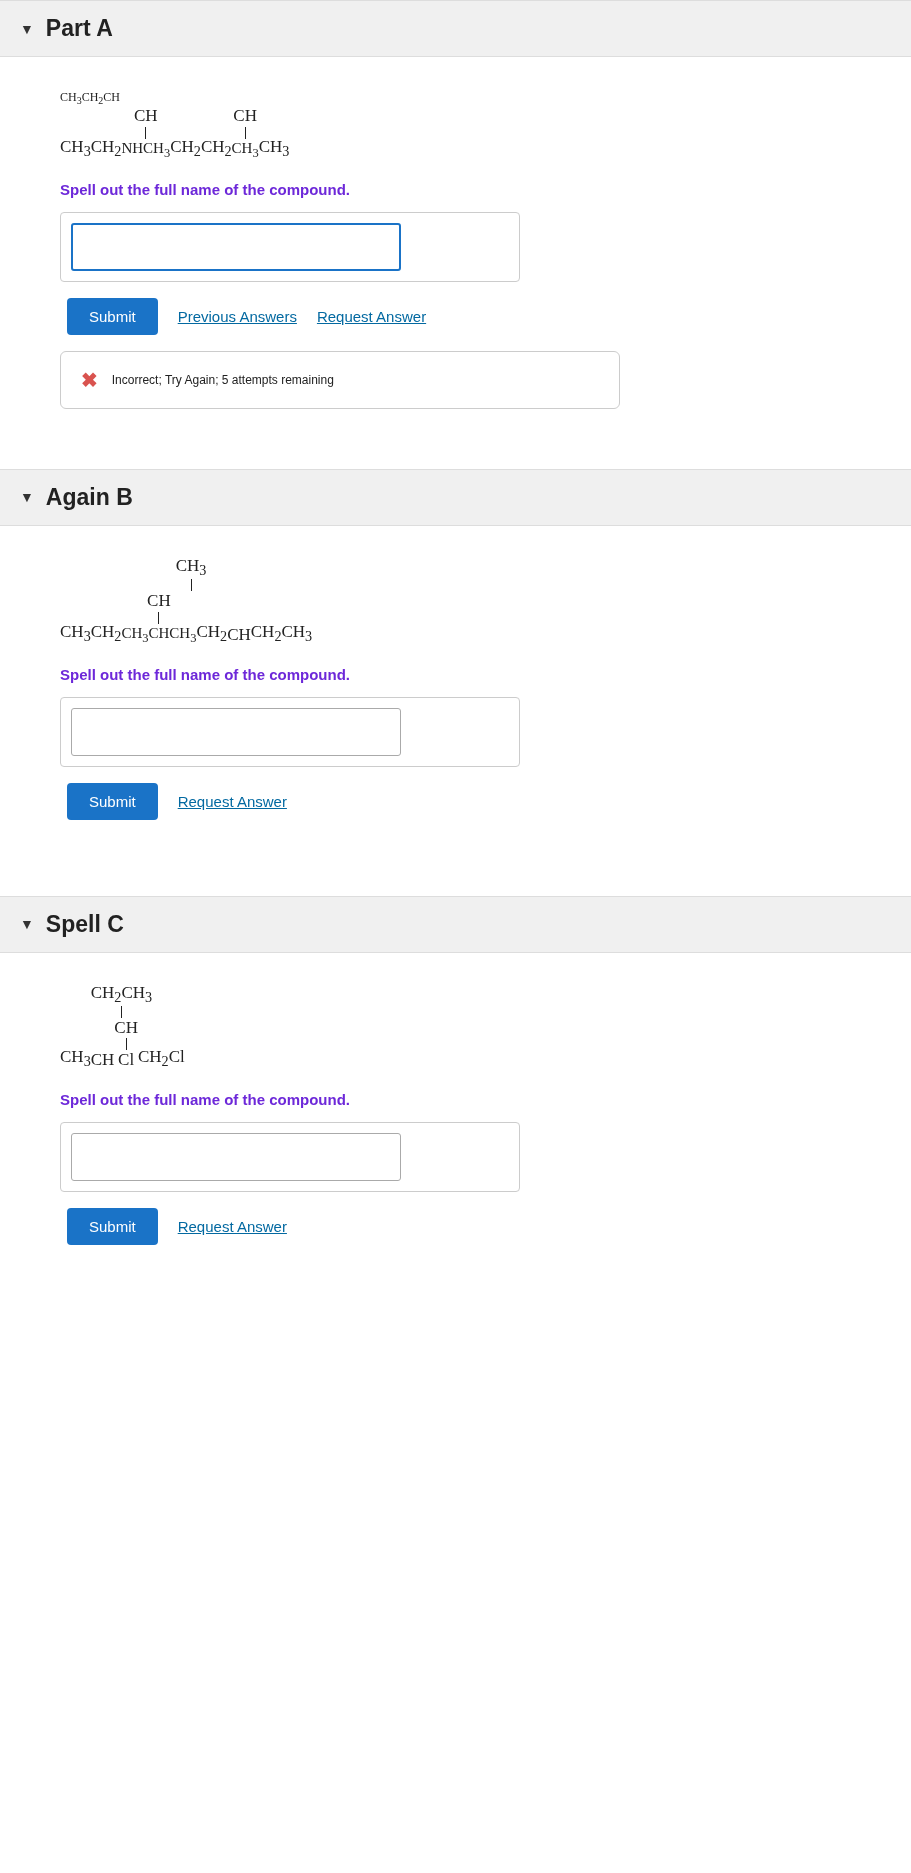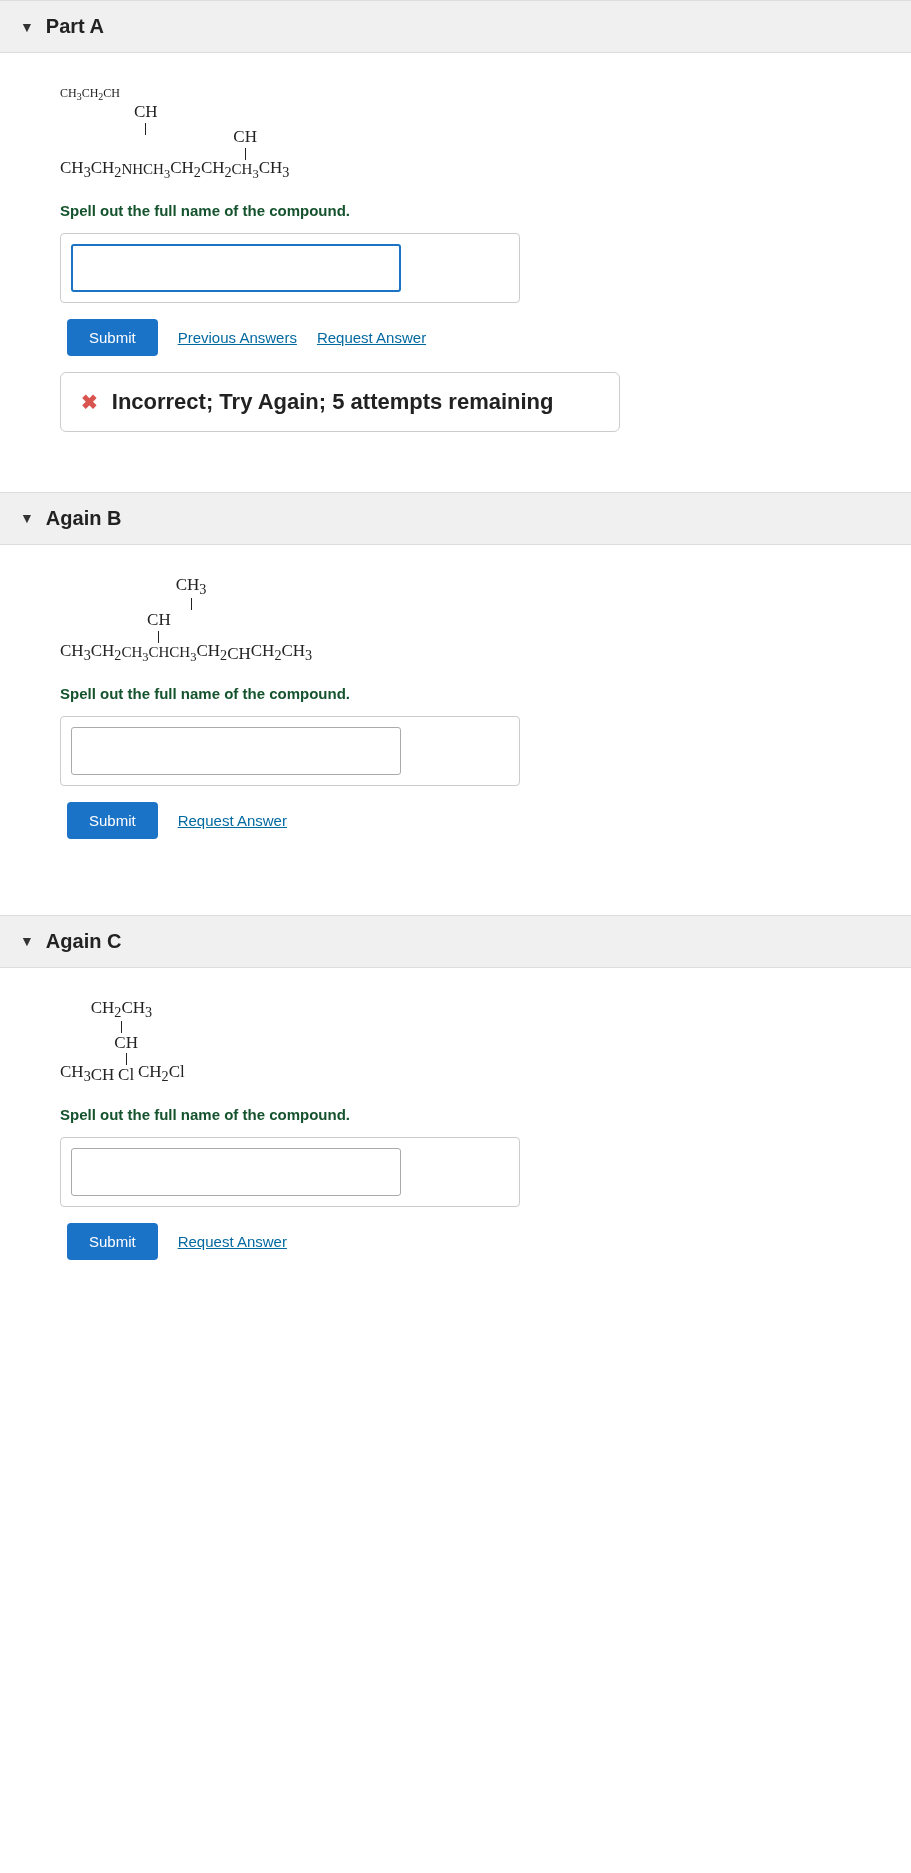--- a/index.html
+++ b/index.html
@@ -19,42 +19,42 @@
       gap: 12px;
       border-top: 1px solid #ddd;
       border-bottom: 1px solid #ddd;
       margin-bottom: 0;
     }
     .part-header .chevron {
       font-size: 14px;
       color: #333;
     }
     .part-header .part-title {
-      font-size: 20px;
+      font-size: 23px;
       font-weight: bold;
       color: #222;
     }
 
     .part-content {
       padding: 30px 60px 40px 60px;
     }
 
     
     .chem-container {
       margin-bottom: 20px;
       font-family: 'Times New Roman', Times, serif;
       font-size: 16px;
       line-height: 1.0;
     }
 
     .question-label {
       font-weight: bold;
       font-size: 15px;
       margin-bottom: 14px;
-      color: #14532d;
+      color: #6d28d9;
     }
 
     .answer-box-container {
       border: 1px solid #ccc;
       border-radius: 4px;
       padding: 10px;
       width: 460px;
       margin-bottom: 16px;
       background: #fff;
     }
@@ -113,22 +113,22 @@
       margin-top: 4px;
     }
 
     .error-icon {
       color: #d9534f;
       font-size: 20px;
       font-weight: bold;
     }
 
     .error-text {
-      font-size: 22px;
-      font-weight: bold;
+      font-size: 12px;
+      font-weight: normal;
       color: #222;
     }
 
     .part-separator {
       height: 20px;
     }
 
     
     .formula-table {
       border-collapse: collapse;
@@ -171,21 +171,21 @@
       
       <div style="font-family: 'Times New Roman', serif; font-size: 17px; display: inline-block; line-height: 1.2;">
         <div style="display:flex; align-items:flex-end; gap:0;">
           <span>CH<sub>3</sub>CH<sub>2</sub></span>
 
           <div style="display:flex; flex-direction:column; align-items:center;">
             <div style="display:flex; align-items:flex-end;">
               <span>CH</span>
             </div>
             <div style="width:1px; height:12px; background:#222; margin:0 auto;"></div>
-            <div style="font-size:15px;margin-top:25px;">NHCH<sub>3</sub></div>
+            <div style="font-size:15px;">NHCH<sub>3</sub></div>
           </div>
           <span>CH<sub>2</sub>CH<sub>2</sub></span>
           <div style="display:flex; flex-direction:column; align-items:center;">
             <div style="display:flex; align-items:flex-end;">
               <span>CH</span>
             </div>
             <div style="width:1px; height:12px; background:#222; margin:0 auto;"></div>
             <div style="font-size:15px;">CH<sub>3</sub></div>
           </div>
           <span>CH<sub>3</sub></span>
@@ -266,21 +266,21 @@
     </div>
 
   </div>
 </div>
 
 <div class="part-separator"></div>
 
 <div>
   <div class="part-header">
     <span class="chevron">▼</span>
-    <span class="part-title">Again C</span>
+    <span class="part-title">Spell C</span>
   </div>
 
   <div class="part-content">
 
     <div class="chem-container">
       <div style="font-family: 'Times New Roman', serif; font-size: 17px; display: inline-block; line-height: 1.2;">
         
         <div style="display:flex; flex-direction:column; align-items:flex-start;">
 
           <div style="display:flex; align-items:flex-end;">

